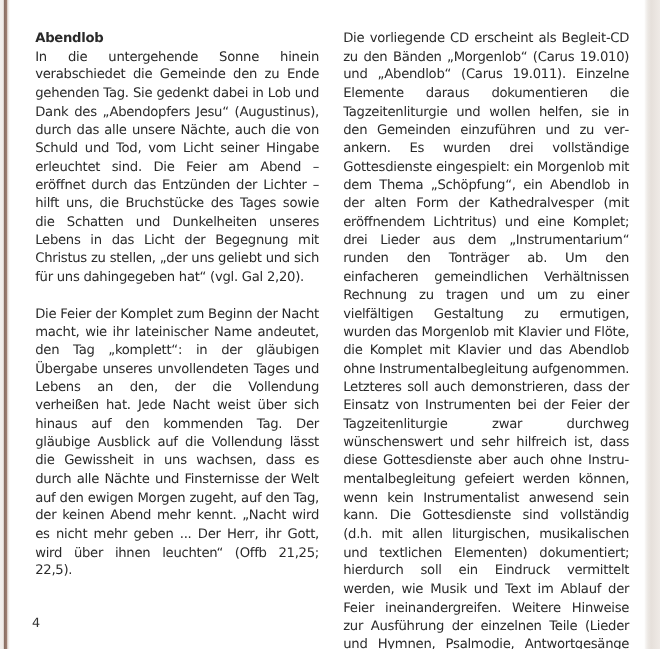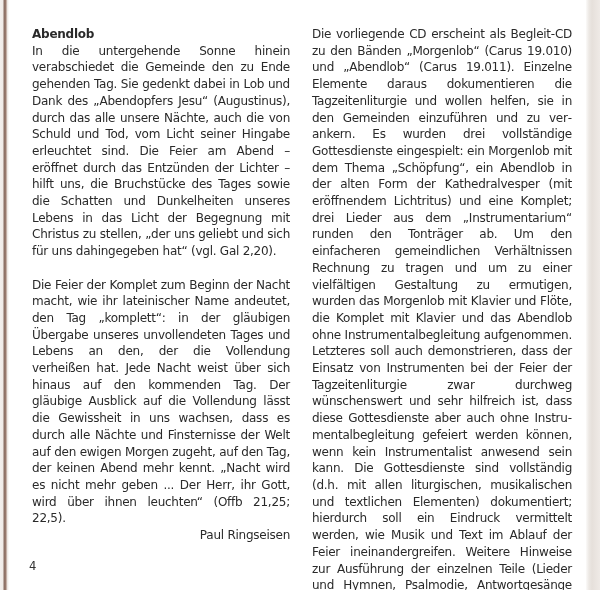--- a/index.html
+++ b/index.html
@@ -45,21 +45,20 @@
 
 <div class="column col-left">
   <div>
     <p class="heading">Abendlob</p>
     <p class="para">In die untergehende Sonne hinein verabschiedet die Gemeinde den zu Ende gehenden Tag. Sie gedenkt dabei in Lob und Dank des „Abendopfers Jesu“ (Augustinus), durch das alle unsere Nächte, auch die von Schuld und Tod, vom Licht seiner Hingabe erleuchtet sind. Die Feier am Abend – eröffnet durch das Entzünden der Lichter – hilft uns, die Bruchstücke des Tages sowie die Schatten und Dunkelheiten unseres Lebens in das Licht der Begegnung mit Christus zu stellen, „der uns geliebt und sich für uns dahingegeben hat“ (vgl. Gal 2,20).</p>
   </div>
   <div class="gap"></div>
   <div>
     <p class="para">Die Feier der Komplet zum Beginn der Nacht macht, wie ihr lateinischer Name andeutet, den Tag „komplett“: in der gläubigen Übergabe unse­res unvollendeten Tages und Lebens an den, der die Vollendung verheißen hat. Jede Nacht weist über sich hinaus auf den kommenden Tag. Der gläubige Ausblick auf die Vollendung lässt die Gewissheit in uns wachsen, dass es durch alle Nächte und Finsternisse der Welt auf den ewigen Morgen zugeht, auf den Tag, der keinen Abend mehr kennt. „Nacht wird es nicht mehr geben ... Der Herr, ihr Gott, wird über ihnen leuchten“ (Offb 21,25; 22,5).</p>
   </div>
-  <p class="sig">Paul Ringseisen</p>
 </div>
 
 <div class="column col-right">
   <p class="para">Die vorliegende CD erscheint als Begleit-CD zu den Bänden „Morgenlob“ (Carus 19.010) und „Abend­lob“ (Carus 19.011). Einzelne Elemente daraus do­kumentieren die Tagzeitenliturgie und wollen hel­fen, sie in den Gemeinden einzuführen und zu ver­ankern. Es wurden drei vollständige Gottesdienste eingespielt: ein Morgenlob mit dem Thema „Schöp­fung“, ein Abendlob in der alten Form der Kathe­dralvesper (mit eröffnendem Lichtritus) und eine Komplet; drei Lieder aus dem „Instrumentarium“ runden den Tonträger ab. Um den einfacheren ge­meindlichen Verhältnissen Rechnung zu tragen und um zu einer vielfältigen Gestaltung zu ermuti­gen, wurden das Morgenlob mit Klavier und Flöte, die Komplet mit Klavier und das Abendlob ohne In­strumentalbegleitung aufgenommen. Letzteres soll auch demonstrieren, dass der Einsatz von Instru­menten bei der Feier der Tagzeitenliturgie zwar durchweg wünschenswert und sehr hilfreich ist, dass diese Gottesdienste aber auch ohne Instru­mentalbegleitung gefeiert werden können, wenn kein Instrumentalist anwesend sein kann. Die Got­tesdienste sind vollständig (d.h. mit allen liturgi­schen, musikalischen und textlichen Elementen) dokumentiert; hierdurch soll ein Eindruck vermittelt werden, wie Musik und Text im Ablauf der Feier in­einandergreifen. Weitere Hinweise zur Ausführung der einzelnen Teile (Lieder und Hymnen, Psalmo­die, Antwortgesänge etc.) sind im Vorwort der Bü­cher zu finden.</p>
 
 </div>
 
 <div class="page-number">4</div>
 
 </body></html>

